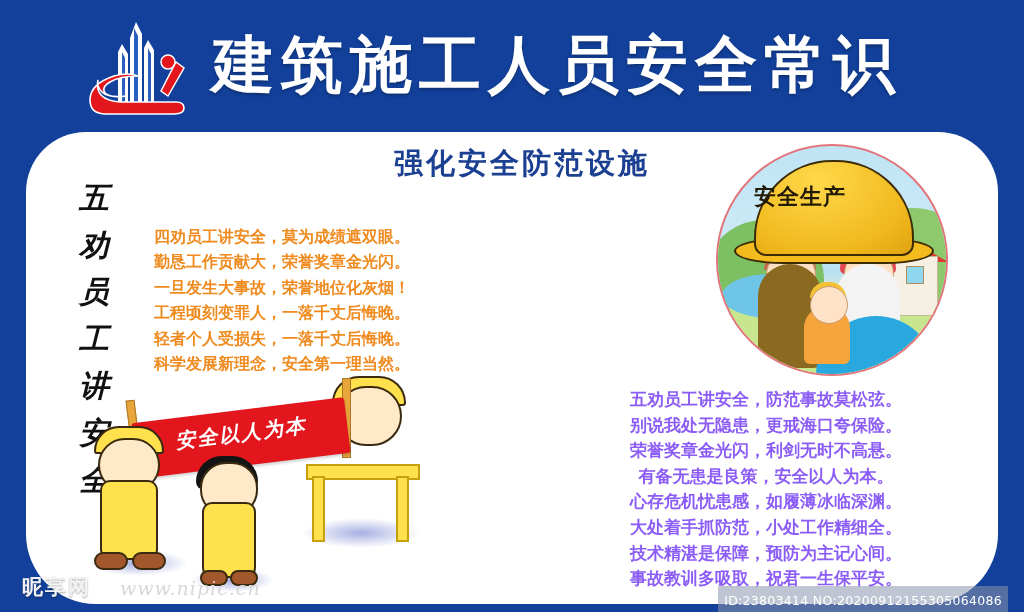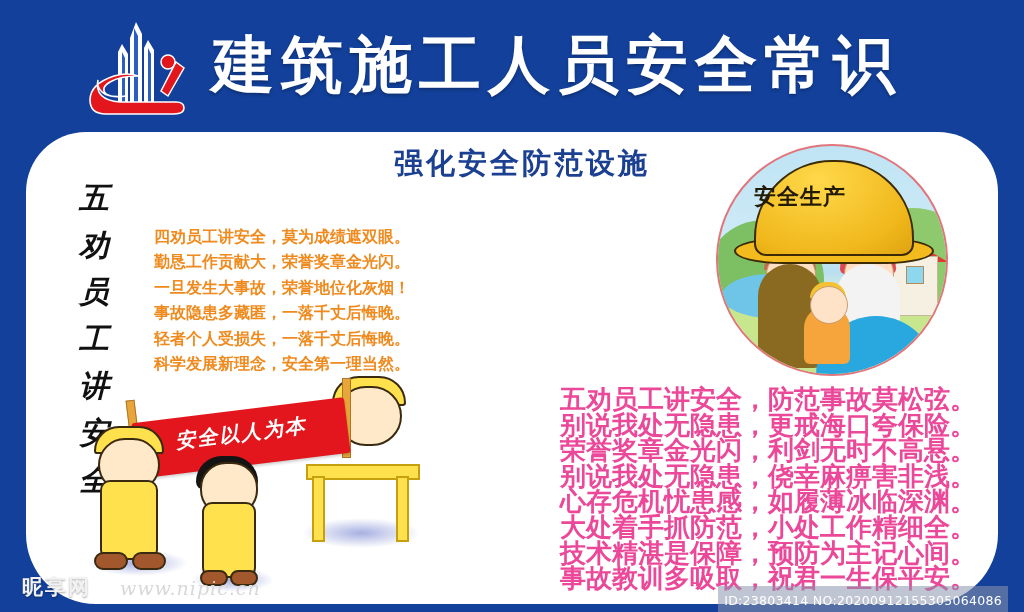--- a/index.html
+++ b/index.html
@@ -51,22 +51,22 @@
   .verse-orange{
     position:absolute;left:128px;top:52px;width:390px;
     color:#ef8a1e;font-size:16px;font-weight:bold;
     line-height:25.4px;letter-spacing:0px;white-space:nowrap;margin-top:40px;
   }
   .verse-orange div{ }
 
   
   .verse-purple{
     position:absolute;left:530px;top:255px;width:420px;
-    color:#ec4899;font-size:26px;font-weight:bold;
-    line-height:25.6px;white-space:nowrap;text-align:right;
+    color:#8b5cf6;font-size:17px;font-weight:bold;
+    line-height:25.6px;white-space:nowrap;text-align:center;
   }
 
   
   .circle-art{
     position:absolute;left:690px;top:12px;width:228px;height:228px;
     border-radius:50%;
     border:2px solid #e2757c;
     overflow:hidden;
     background:linear-gradient(#bfe4f4 0%,#cfeaf7 45%,#b8dff0 55%,#e8f4d0 70%,#d9efb6 100%);
   }
@@ -187,30 +187,30 @@
       <span>工</span>
       <span>讲</span>
       <span>安</span>
       <span>全</span>
     </div>
 
     <div class="verse-orange">
       <div>四劝员工讲安全，莫为成绩遮双眼。</div>
       <div>勤恳工作贡献大，荣誉奖章金光闪。</div>
       <div>一旦发生大事故，荣誉地位化灰烟！</div>
-      <div>事故隐患多藏匿，一落千丈后悔晚。</div>
+      <div>工程顷刻变罪人，一落千丈后悔晚。</div>
       <div>轻者个人受损失，一落千丈后悔晚。</div>
       <div>科学发展新理念，安全第一理当然。</div>
     </div>
 
     <div class="verse-purple">
       <div>五劝员工讲安全，防范事故莫松弦。</div>
       <div>别说我处无隐患，更戒海口夸保险。</div>
       <div>荣誉奖章金光闪，利剑无时不高悬。</div>
-      <div>别说我处无隐患，侥幸麻痹害非浅。</div>
+      <div>有备无患是良策，安全以人为本。</div>
       <div>心存危机忧患感，如履薄冰临深渊。</div>
       <div>大处着手抓防范，小处工作精细全。</div>
       <div>技术精湛是保障，预防为主记心间。</div>
       <div>事故教训多吸取，祝君一生保平安。</div>
     </div>
 
     <div class="circle-art">
       <div class="hill-l"></div>
       <div class="hill-r"></div>
       <div class="grass"></div>

